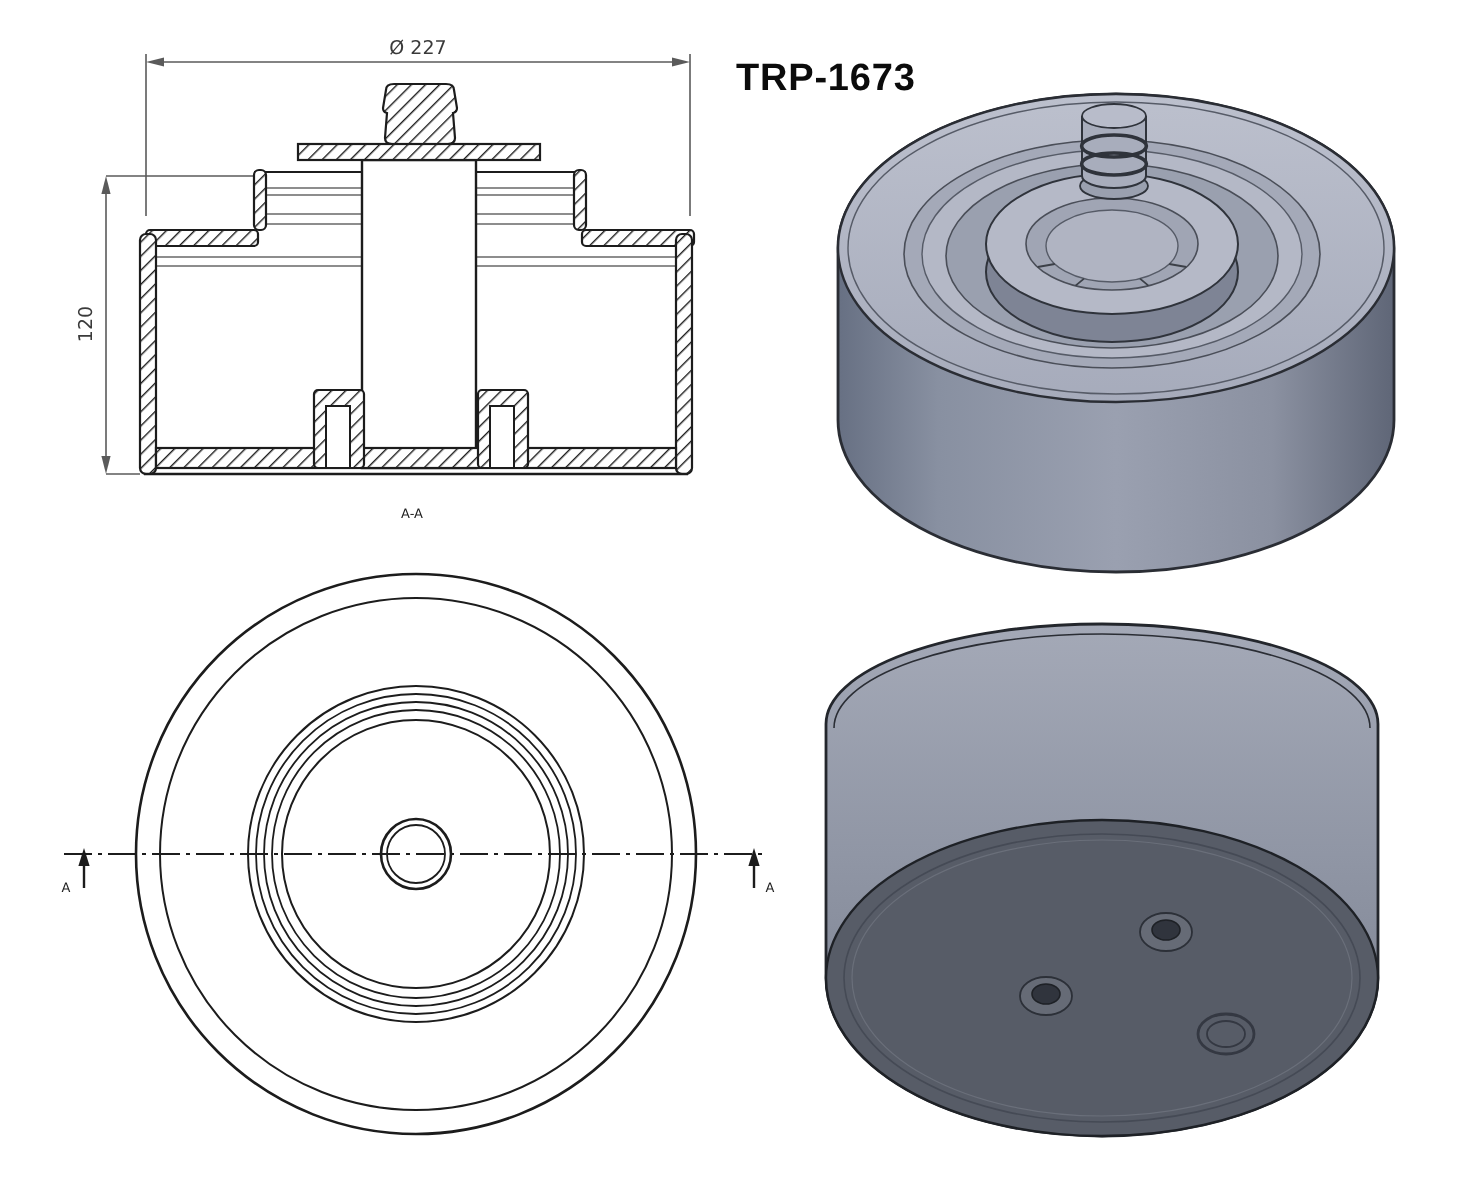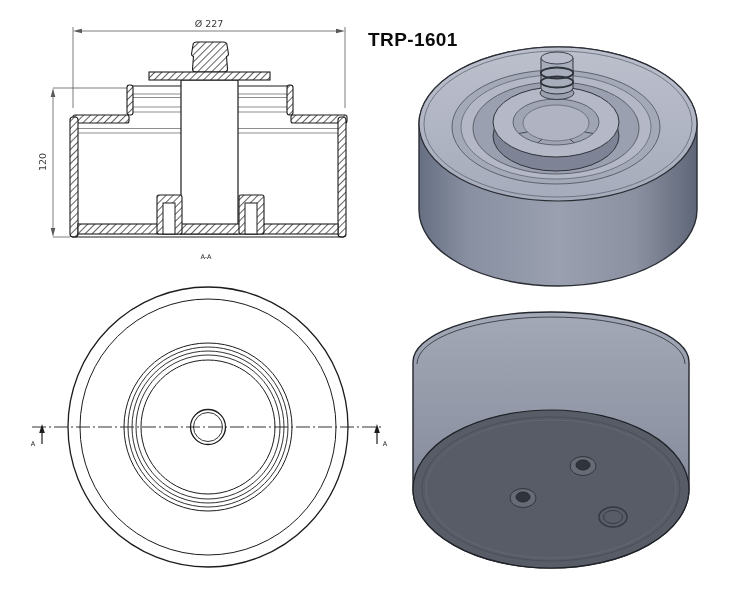--- a/index.html
+++ b/index.html
@@ -17,21 +17,21 @@
   .svg-topview{left:8px;top:283px;}
   .svg-render-top{left:405px;top:40px;}
   .svg-render-bottom{left:402px;top:300px;}
   text{font-family:"DejaVu Sans","Liberation Sans",sans-serif;}
 </style>
 </head>
 <body>
 
 <div class="sheet">
 
-  <h1 class="part-title">TRP-1601</h1>
+  <h1 class="part-title">TRP-1673</h1>
 
   <svg class="svg-section" width="380" height="280" viewBox="0 0 380 280">
     <defs>
       <pattern id="hatchA" patternUnits="userSpaceOnUse" width="5" height="5" patternTransform="rotate(45)">
         <rect width="5" height="5" fill="#ffffff"></rect>
         <line x1="0" y1="0" x2="0" y2="5" stroke="#1c1c1c" stroke-width="1.4"></line>
       </pattern>
     </defs>
 
     <g stroke="#5a5a5a" stroke-width="0.8" fill="none">

